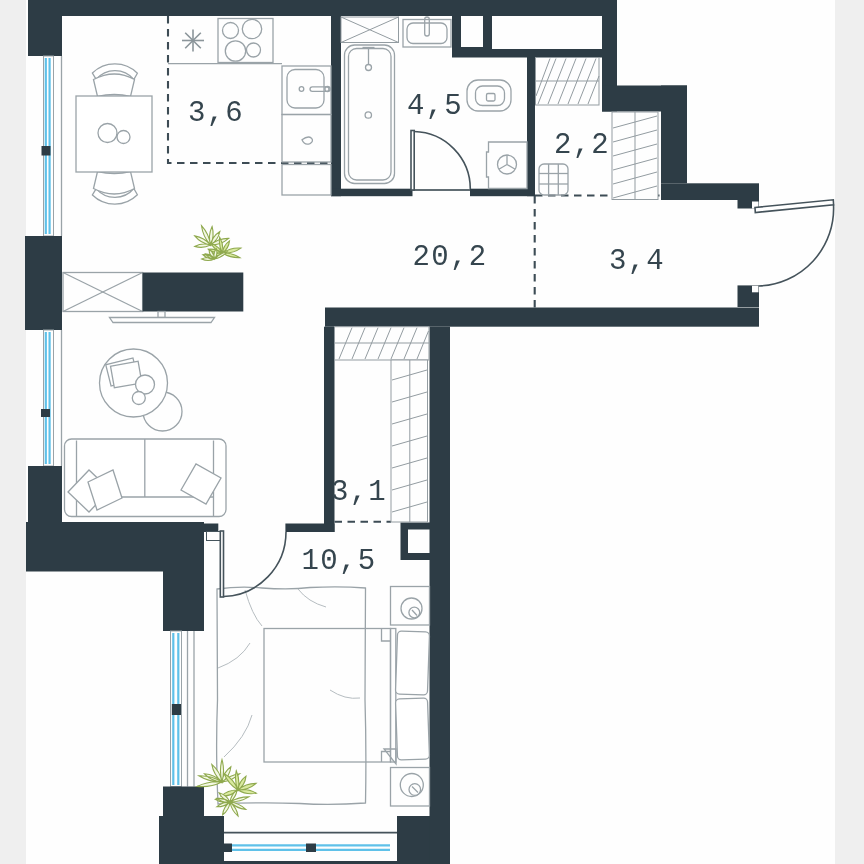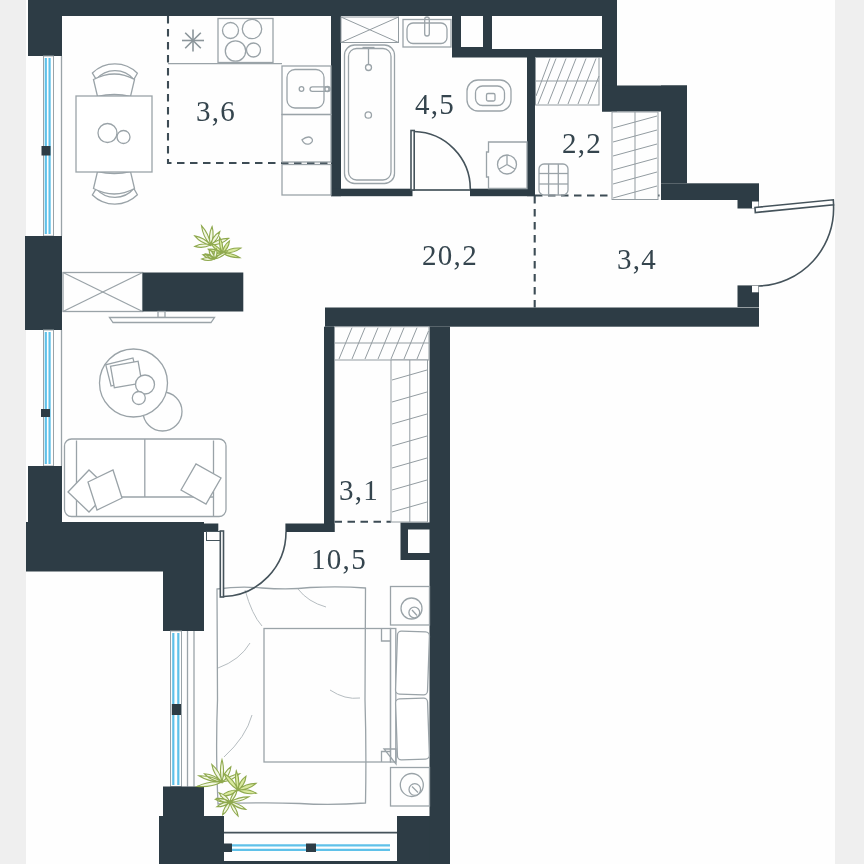--- a/index.html
+++ b/index.html
@@ -1,16 +1,16 @@
 <!DOCTYPE html>
 <html><head>
 <meta charset="utf-8">
 <style>
   html,body{margin:0;padding:0;background:#efefef;}
-  #stage{position:relative;width:864px;height:864px;background:#efefef;font-family:Liberation Serif, serif;}
+  #stage{position:relative;width:864px;height:864px;background:#efefef;font-family:Liberation Mono, monospace;}
   svg{display:block;}
   .wall{fill:#2d3c45;}
   .fur{stroke:#9aa3a8;fill:none;stroke-width:1.3;}
   .furw{stroke:#9aa3a8;fill:#fff;stroke-width:1.3;}
   .hatch{stroke:#939ca1;stroke-width:1;fill:none;}
   .dash{stroke:#3d4c55;stroke-width:2.1;fill:none;stroke-dasharray:7.5 5.5;}
   .door{stroke:#45535b;stroke-width:1.6;fill:none;}
   .blue{stroke:#5fc1e9;stroke-width:2.2;fill:none;}
   .lbl{font-size:29px;fill:#35454e;letter-spacing:1.3px;}
 </style>

